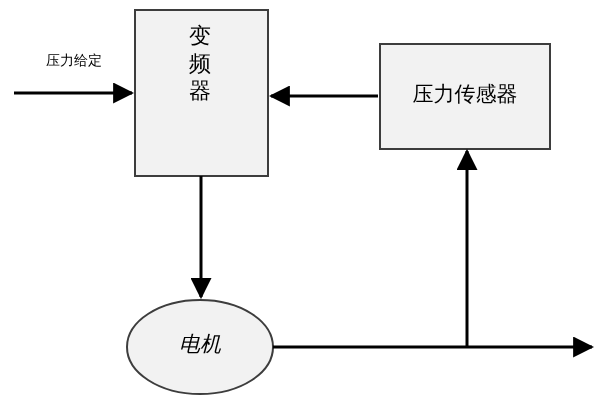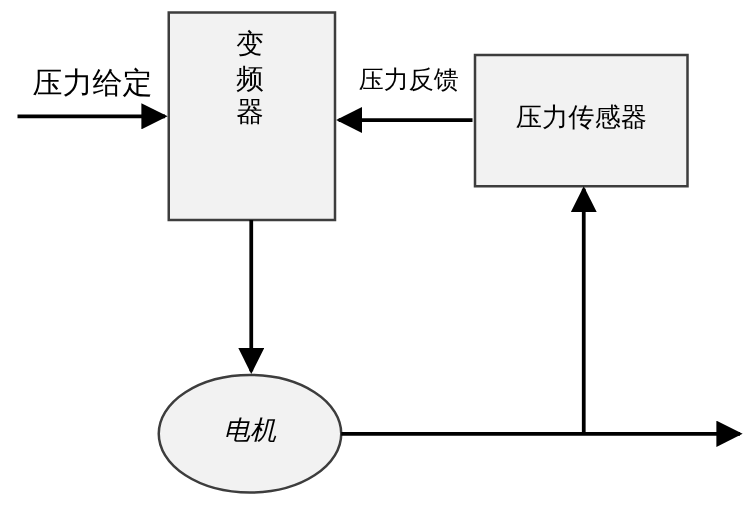--- a/index.html
+++ b/index.html
@@ -48,21 +48,21 @@
     left: 160px;
     top: 332px;
     width: 80px;
     font-size: 21px;
     font-style: italic;
   }
   .label-setpoint {
     left: 14px;
     top: 52px;
     width: 120px;
-    font-size: 24px;
+    font-size: 14px;
   }
   .label-feedback {
     left: 272px;
     top: 52px;
     width: 110px;
     font-size: 20px;
   }
 </style>
 </head>
 <body>
@@ -96,15 +96,14 @@
   <div class="label label-vfd">变
 频
 器</div>
 
   <div class="label label-sensor">压力传感器</div>
 
   <div class="label label-motor">电机</div>
 
   <div class="label label-setpoint">压力给定</div>
 
-  <div class="label label-feedback">压力反馈</div>
 
 </div>
 
 </body></html>

